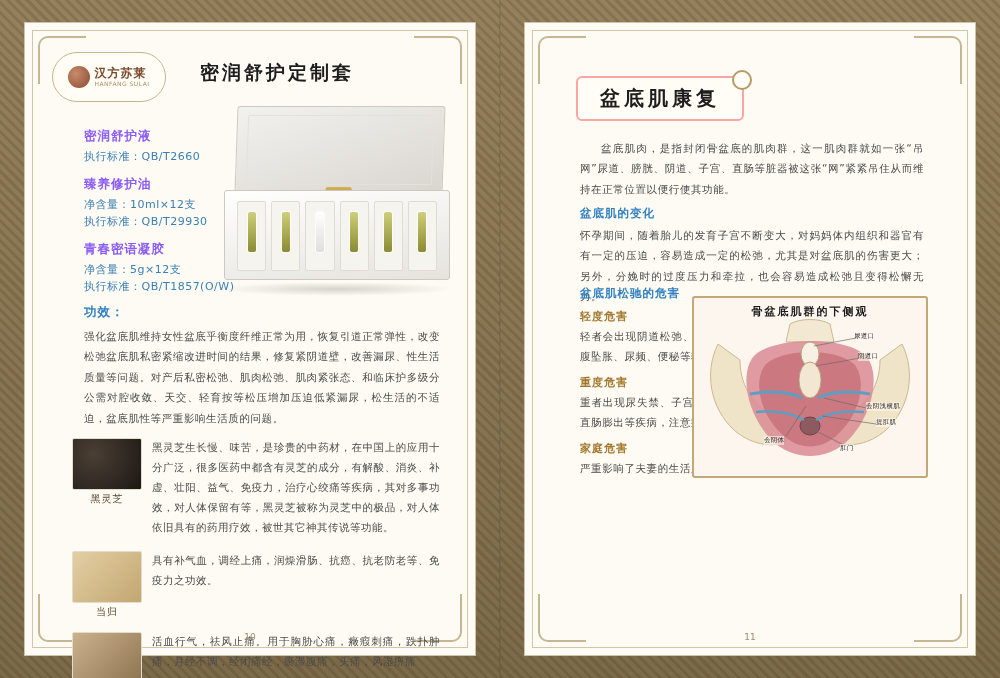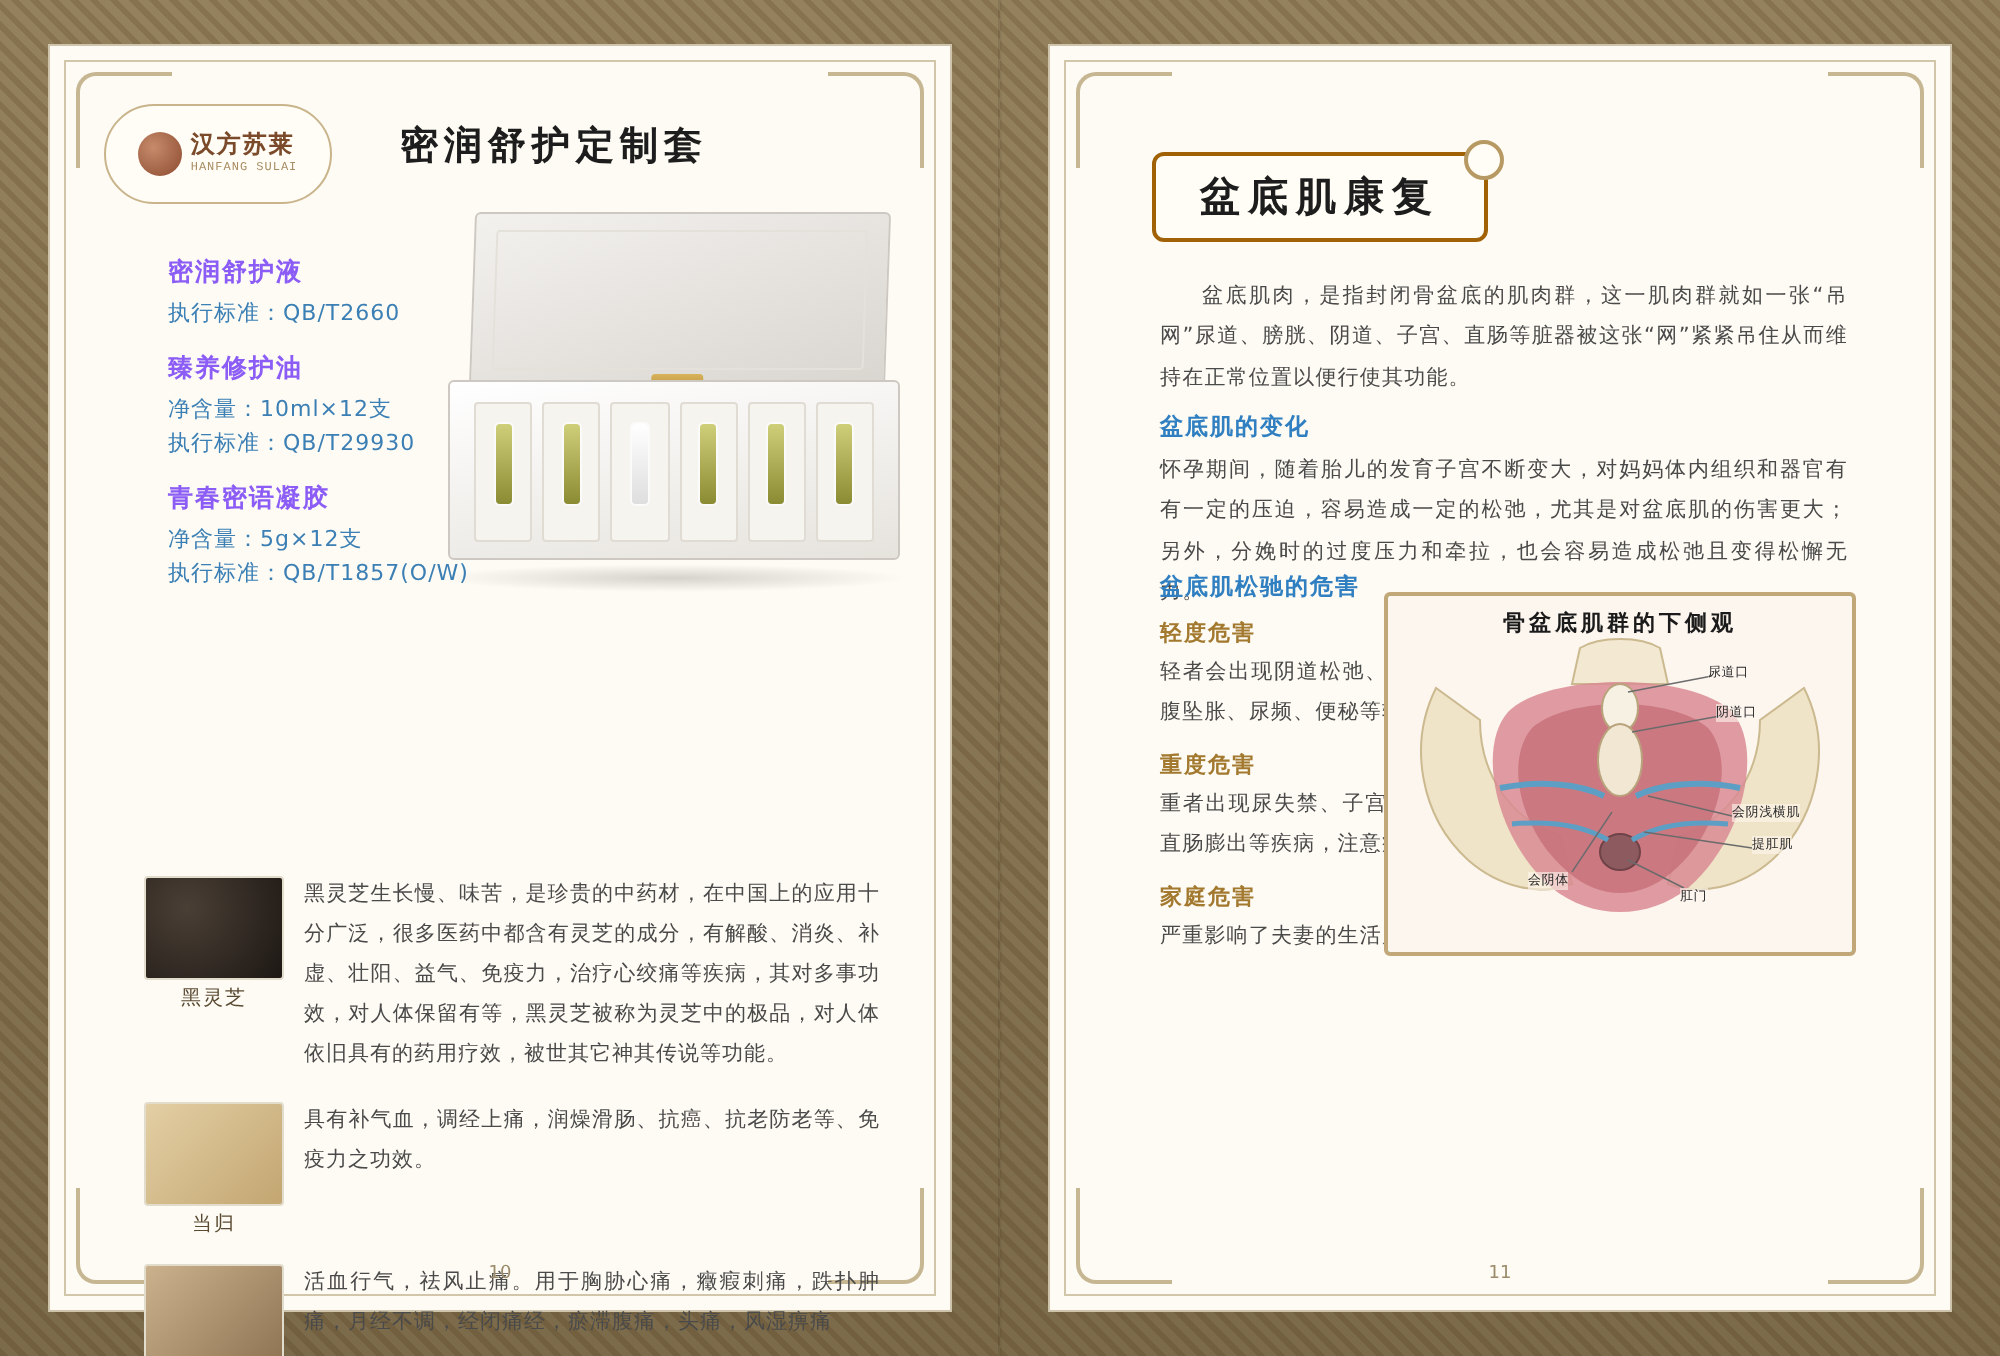--- a/index.html
+++ b/index.html
@@ -57,21 +57,20 @@
 
   
   .brand-logo{
     position:absolute;left:2px;top:6px;
     width:112px;height:48px;
     border:1px solid #c9b48b;
     border-radius:26px;
     background:#fffdf6;
     display:flex;align-items:center;justify-content:center;
     gap:4px;
-    font-family:Liberation Mono, monospace;
   }
   .brand-mark{
     width:22px;height:22px;border-radius:50%;
     background:radial-gradient(circle at 35% 35%,#c78b6b,#8b4a2f);
     flex:none;
   }
   .brand-text{
     font-size:12px;color:#7a4a2a;line-height:1.15;letter-spacing:1px;
     font-weight:bold;
   }
@@ -147,21 +146,21 @@
   .herb-cap{
     font-size:10px;color:#5b4a32;text-align:center;margin-top:2px;letter-spacing:1px;
   }
   .herb-text{
     font-size:10.5px;color:#4a4a4a;line-height:1.9;letter-spacing:.5px;text-align:justify;flex:1;
   }
 
   
   .right-title-wrap{
     position:absolute;left:26px;top:30px;
-    border:2px solid #a16207;border-radius:6px;
+    border:2px solid #fca5a5;border-radius:6px;
     padding:7px 22px;background:#fffdf5;
   }
   .right-title{font-size:20px;font-weight:bold;color:#1d1d1d;letter-spacing:4px;}
   .rt-deco{
     position:absolute;right:-10px;top:-8px;width:16px;height:16px;border-radius:50%;
     border:2px solid #b79a63;background:#fffdf5;
   }
 
   .r-para{
     color:#4a4a4a;font-size:10.5px;line-height:1.95;letter-spacing:.6px;text-align:justify;
@@ -265,20 +264,24 @@
                   <div class="vial"></div>
                 </div>
               <div class="vial-slot">
                   <div class="vial"></div>
                 </div>
             </div>
           </div>
           <div class="box-shadow-el"></div>
         </div>
 
+        <div class="efficacy">
+          <div class="eff-title">功效：</div>
+          <div class="eff-body">强化盆底肌维持女性盆底乎衡度纤维正常为用，恢复引道正常弹性，改变松弛盆底肌私密紧缩改进时间的结果，修复紧阴道壁，改善漏尿、性生活质量等问题。对产后私密松弛、肌肉松弛、肌肉紧张态、和临床护多级分公需对腔收敛、天交、轻育按等松压增加压迫低紧漏尿，松生活的不适 迫，盆底肌性等严重影响生活质的问题。</div>
+        </div>
 
         <div class="herbs" style="top:392px;">
           <div class="herb">
             <div>
               <div class="herb-img i1"></div>
               <div class="herb-cap">黑灵芝</div>
             </div>
             <div class="herb-text">黑灵芝生长慢、味苦，是珍贵的中药材，在中国上的应用十分广泛，很多医药中都含有灵芝的成分，有解酸、消炎、补虚、壮阳、益气、免疫力，治疗心绞痛等疾病，其对多事功效，对人体保留有等，黑灵芝被称为灵芝中的极品，对人体依旧具有的药用疗效，被世其它神其传说等功能。</div>
           </div>
           <div class="herb">

